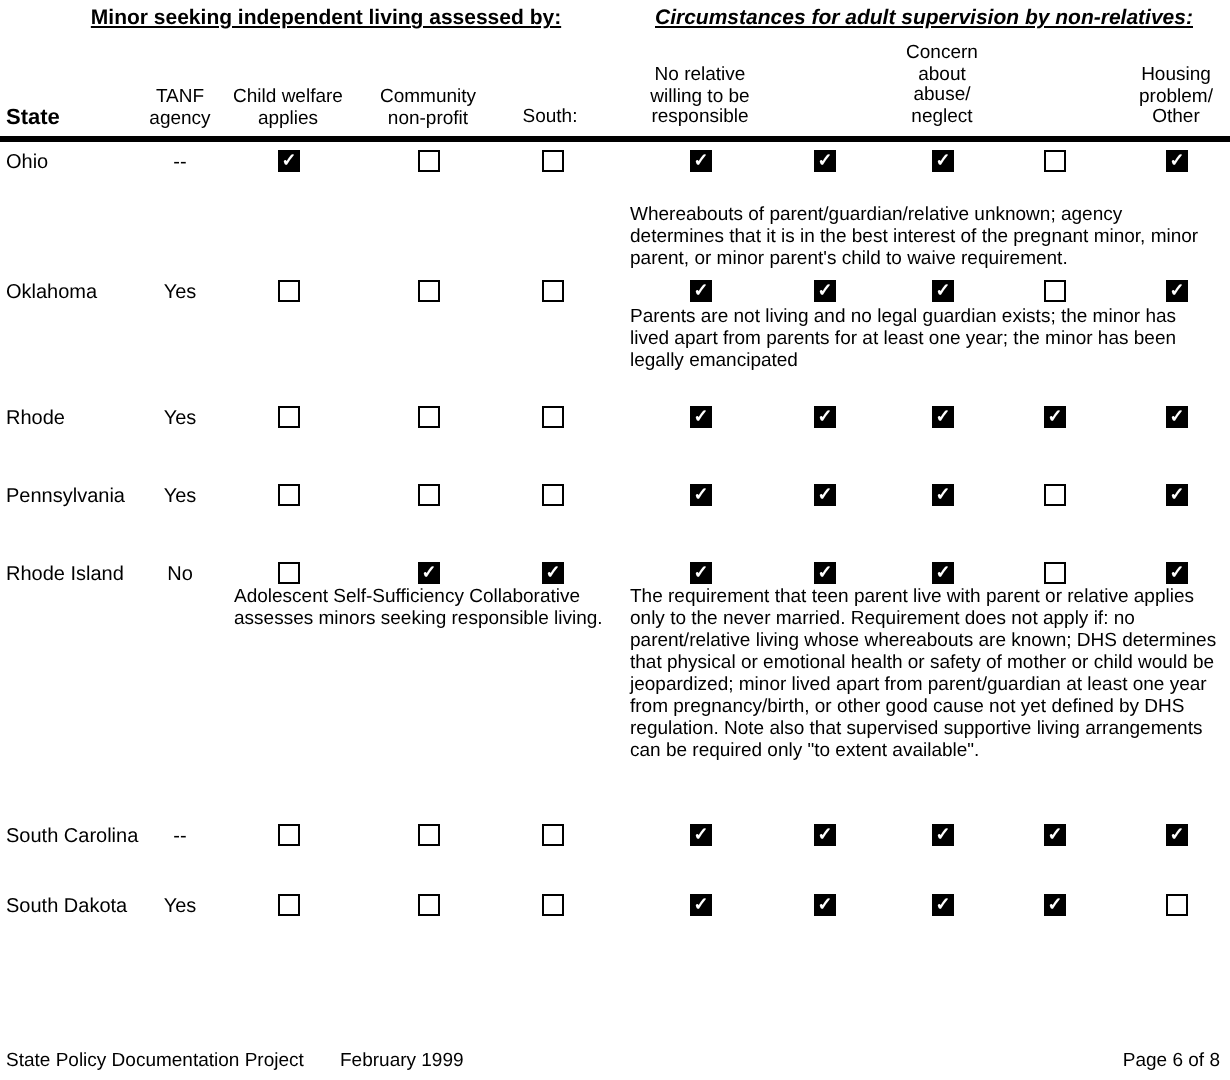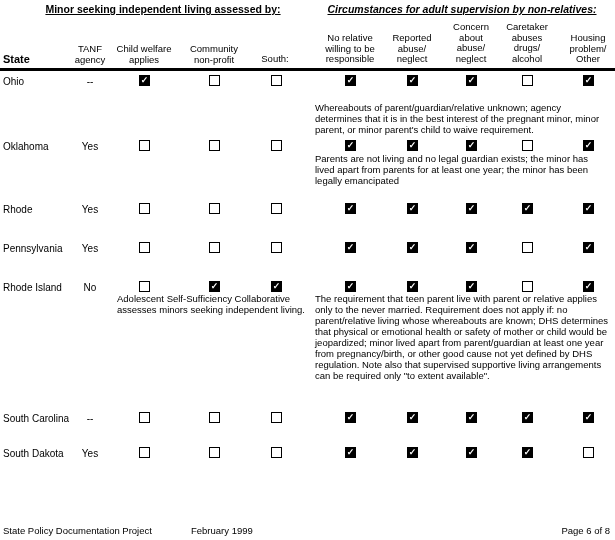--- a/index.html
+++ b/index.html
@@ -15,44 +15,42 @@
   .state{position:absolute;left:3px;font-size:10px;}
   .tanf{position:absolute;left:68px;width:44px;text-align:center;font-size:10px;}
   .cb{position:absolute;width:9px;height:9px;border:1px solid #000;background:#fff;
       font-size:9px;line-height:9px;text-align:center;color:#fff;font-weight:bold;}
   .cb.checked{background:#000;}
   .note{position:absolute;font-size:9.5px;line-height:11px;}
   .rnote{left:315px;width:294px;}
   .lnote{left:117px;width:200px;}
   .foot{position:absolute;top:525px;font-size:9.5px;}
   .foot-project{left:3px;}
-  .foot-date{left:191px;}
+  .foot-date{left:170px;}
   .foot-page{left:500px;width:110px;text-align:right;}
   
   .cL1{left:139px}.cL2{left:209px}.cL3{left:271px}
   
   .cR1{left:345px}.cR2{left:407px}.cR3{left:466px}.cR4{left:522px}.cR5{left:583px}
 </style>
 </head>
 <body>
 
 <div class="page">
 
   <div class="title title-left">Minor seeking independent living assessed by:</div>
   <div class="title title-right">Circumstances for adult supervision by non-relatives:</div>
 
   <div class="state-hdr">State</div>
   <div class="hdr" style="left:70px;top:44px;width:40px">TANF agency</div>
   <div class="hdr" style="left:113px;top:44px;width:62px">Child welfare applies</div>
   <div class="hdr" style="left:186px;top:44px;width:56px">Community non-profit</div>
   <div class="hdr" style="left:255px;top:54px;width:40px">South:</div>
   <div class="hdr" style="left:321px;top:33px;width:58px">No relative willing to be responsible</div>
-  <div class="hdr" style="left:387px;top:33px;width:50px">Reported abuse/ neglect</div>
   <div class="hdr" style="left:451px;top:22px;width:40px">Concern about abuse/ neglect</div>
-  <div class="hdr" style="left:505px;top:22px;width:44px">Caretaker abuses drugs/ alcohol</div>
   <div class="hdr" style="left:566px;top:33px;width:44px">Housing problem/ Other</div>
 
   <div class="rule"></div>
 
   <div class="state" style="top:76px">Ohio</div>
   <div class="tanf" style="top:76px">--</div>
   <span class="cb cL1 checked" style="top:75px">✓</span>
   <span class="cb cL2" style="top:75px"></span>
   <span class="cb cL3" style="top:75px"></span>
   <span class="cb cR1 checked" style="top:75px">✓</span>
@@ -99,21 +97,21 @@
   <div class="state" style="top:282px">Rhode Island</div>
   <div class="tanf" style="top:282px">No</div>
   <span class="cb cL1" style="top:281px"></span>
   <span class="cb cL2 checked" style="top:281px">✓</span>
   <span class="cb cL3 checked" style="top:281px">✓</span>
   <span class="cb cR1 checked" style="top:281px">✓</span>
   <span class="cb cR2 checked" style="top:281px">✓</span>
   <span class="cb cR3 checked" style="top:281px">✓</span>
   <span class="cb cR4" style="top:281px"></span>
   <span class="cb cR5 checked" style="top:281px">✓</span>
-  <div class="note lnote" style="top:293px">Adolescent Self-Sufficiency Collaborative assesses minors seeking independent living.</div>
+  <div class="note lnote" style="top:293px">Adolescent Self-Sufficiency Collaborative assesses minors seeking responsible living.</div>
   <div class="note rnote" style="top:293px">The requirement that teen parent live with parent or relative applies only to the never married. Requirement does not apply if: no parent/relative living whose whereabouts are known; DHS determines that physical or emotional health or safety of mother or child would be jeopardized; minor lived apart from parent/guardian at least one year from pregnancy/birth, or other good cause not yet defined by DHS regulation. Note also that supervised supportive living arrangements can be required only "to extent available".</div>
 
   <div class="state" style="top:413px">South Carolina</div>
   <div class="tanf" style="top:413px">--</div>
   <span class="cb cL1" style="top:412px"></span>
   <span class="cb cL2" style="top:412px"></span>
   <span class="cb cL3" style="top:412px"></span>
   <span class="cb cR1 checked" style="top:412px">✓</span>
   <span class="cb cR2 checked" style="top:412px">✓</span>
   <span class="cb cR3 checked" style="top:412px">✓</span>

